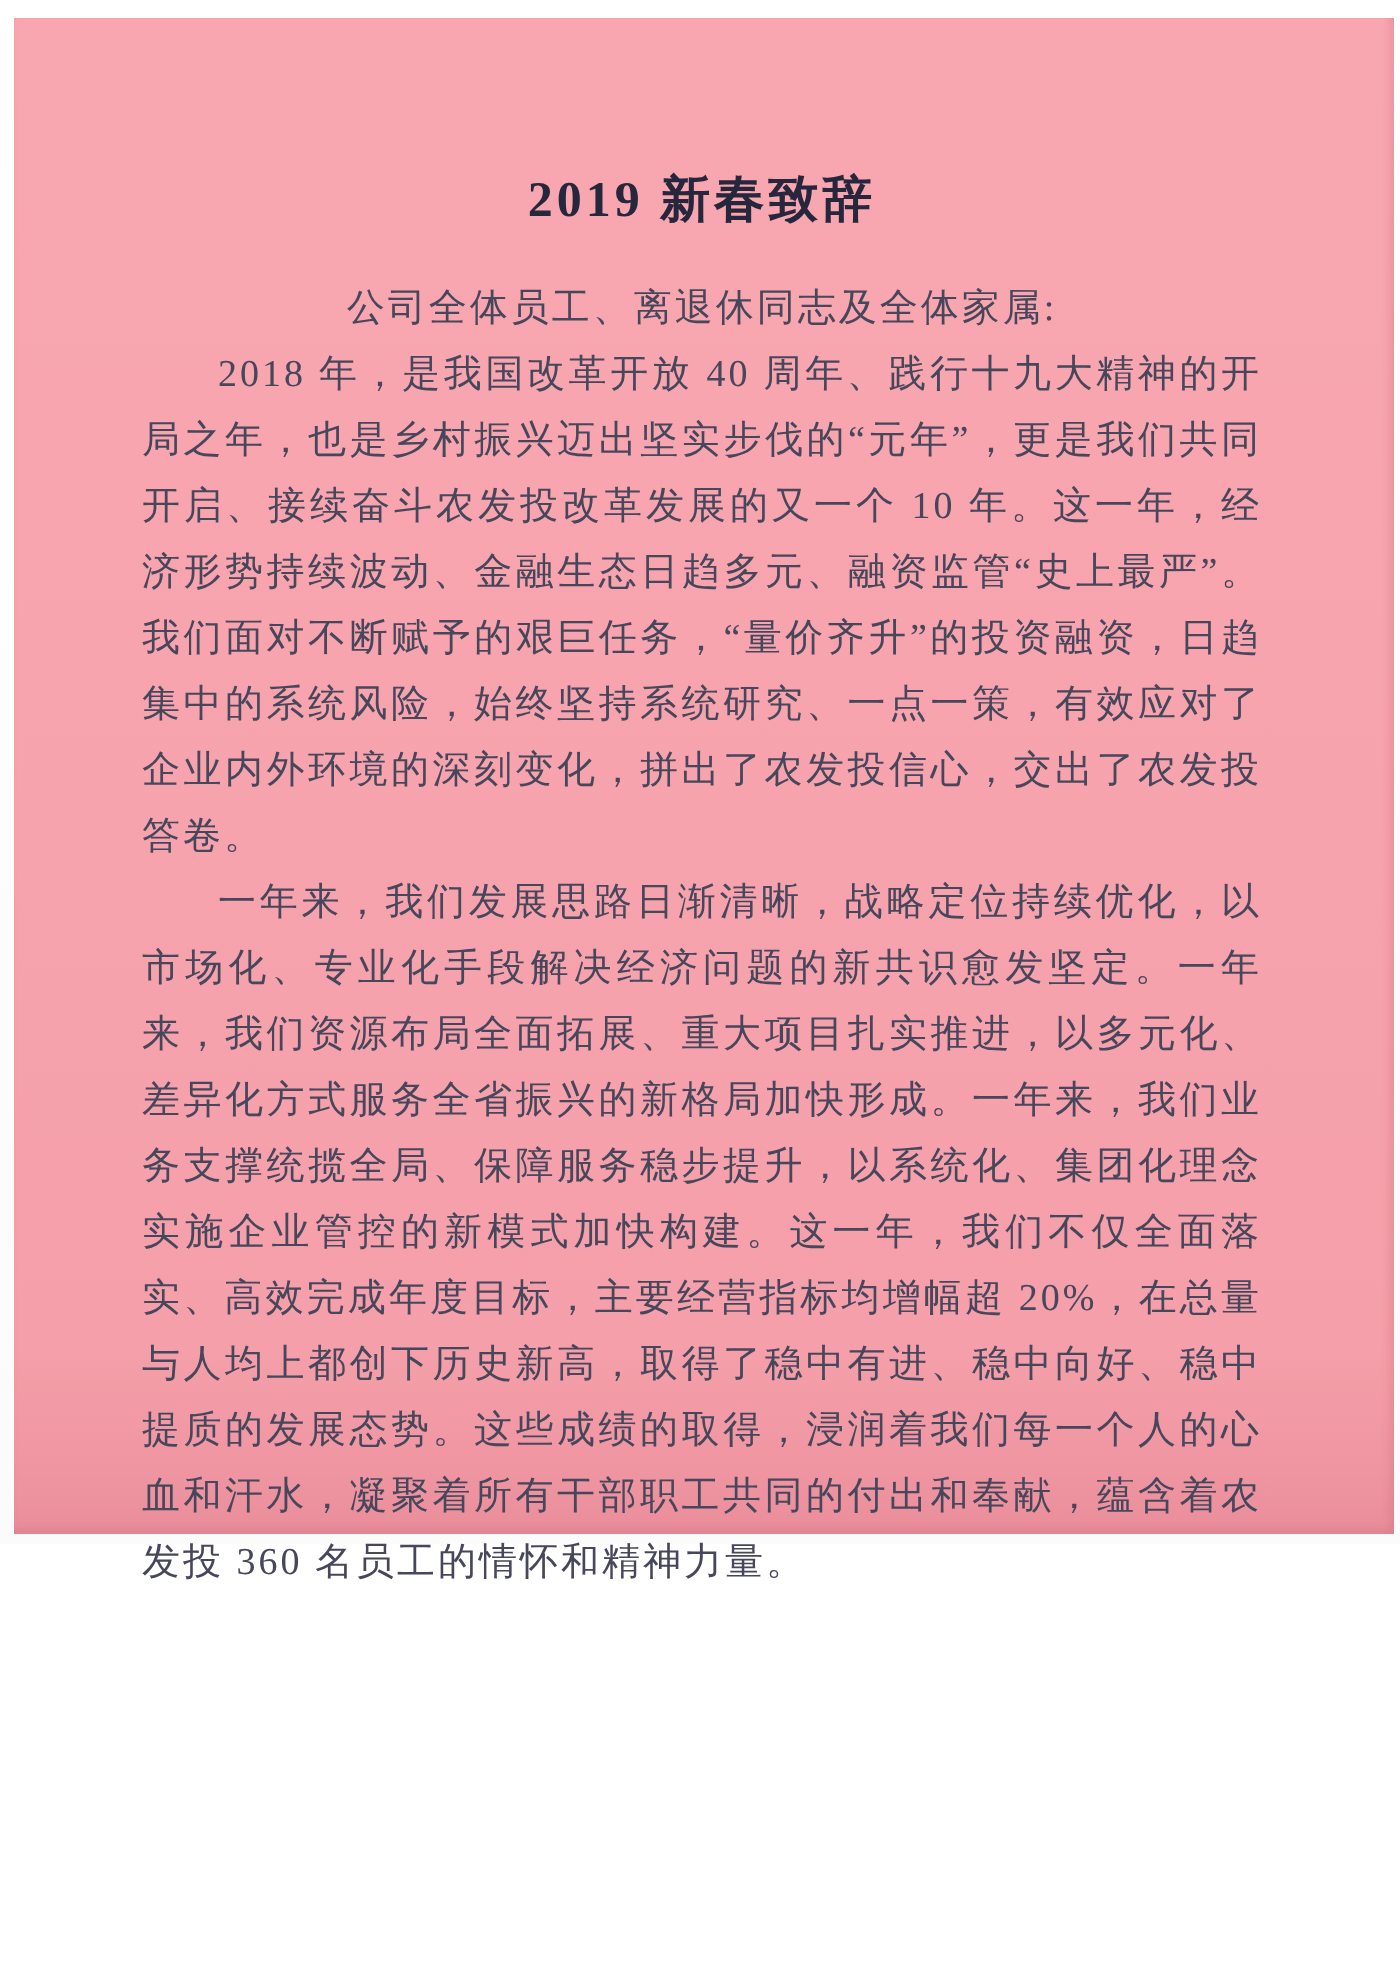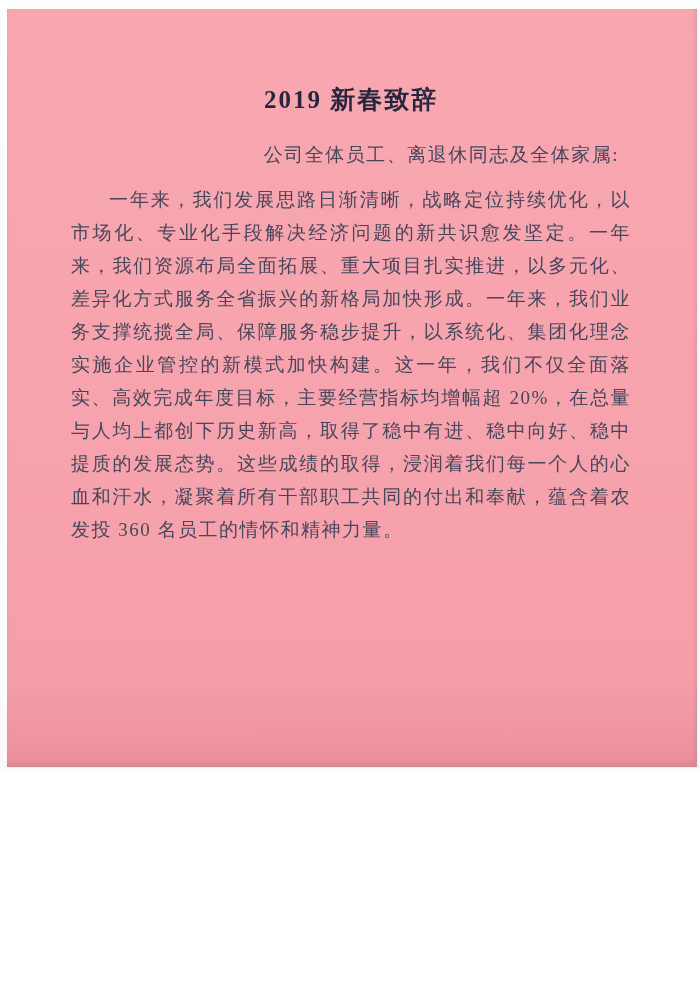--- a/index.html
+++ b/index.html
@@ -48,35 +48,36 @@
     font-family: "Liberation Serif", "DejaVu Serif", serif;
   }
   .letter-body {
     margin-top: 22px;
     color: #47475c;
     font-size: 19px;
     line-height: 33px;
     letter-spacing: 1.5px;
   }
   .salutation {
-    margin: 12px;
-    text-align: right;
+    margin: 0;
+    text-align: center;
   }
   .para {
     margin: 0;
     text-indent: 2em;
     text-align: justify;
   }
 </style>
 </head>
 <body>
 
 <div class="page">
   <div class="paper">
     <div class="content">
       <h1 class="title">2019 新春致辞</h1>
       <div class="letter-body">
         <p class="salutation">公司全体员工、离退休同志及全体家属:</p>
+        <p class="para">2018 年，是我国改革开放 40 周年、践行十九大精神的开局之年，也是乡村振兴迈出坚实步伐的“元年”，更是我们共同开启、接续奋斗农发投改革发展的又一个 10 年。这一年，经济形势持续波动、金融生态日趋多元、融资监管“史上最严”。我们面对不断赋予的艰巨任务，“量价齐升”的投资融资，日趋集中的系统风险，始终坚持系统研究、一点一策，有效应对了企业内外环境的深刻变化，拼出了农发投信心，交出了农发投答卷。</p>
         <p class="para">一年来，我们发展思路日渐清晰，战略定位持续优化，以市场化、专业化手段解决经济问题的新共识愈发坚定。一年来，我们资源布局全面拓展、重大项目扎实推进，以多元化、差异化方式服务全省振兴的新格局加快形成。一年来，我们业务支撑统揽全局、保障服务稳步提升，以系统化、集团化理念实施企业管控的新模式加快构建。这一年，我们不仅全面落实、高效完成年度目标，主要经营指标均增幅超 20%，在总量与人均上都创下历史新高，取得了稳中有进、稳中向好、稳中提质的发展态势。这些成绩的取得，浸润着我们每一个人的心血和汗水，凝聚着所有干部职工共同的付出和奉献，蕴含着农发投 360 名员工的情怀和精神力量。</p>
       </div>
     </div>
   </div>
 </div>
 
 </body></html>

